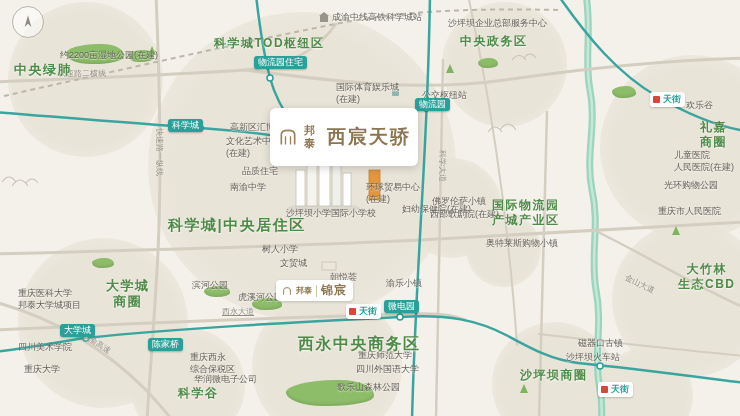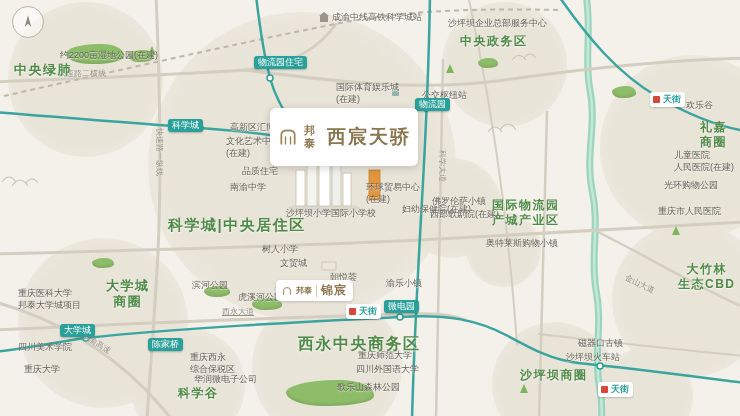--- a/index.html
+++ b/index.html
@@ -199,20 +199,21 @@
       <div class="label-place" style="left: 18px; top: 342px;">四川美术学院</div>
       <div class="label-place" style="left: 24px; top: 364px;">重庆大学</div>
       <div class="label-place" style="left: 190px; top: 352px;">重庆西永
 综合保税区</div>
       <div class="label-place" style="left: 194px; top: 374px;">华润微电子公司</div>
       <div class="label-place" style="left: 192px; top: 280px;">滨河公园</div>
       <div class="label-place" style="left: 238px; top: 292px;">虎溪河公园</div>
     </div>
   <div class="layer z5">
       <div class="label-district" style="left: 14px; top: 62px; font-size: 13px;">中央绿肺</div>
+      <div class="label-district" style="left: 214px; top: 36px; font-size: 12px;">科学城TOD枢纽区</div>
       <div class="label-district" style="left: 460px; top: 34px; font-size: 12px;">中央政务区</div>
       <div class="label-district" style="left: 700px; top: 120px; font-size: 12px;">礼嘉
 商圈</div>
       <div class="label-district" style="left: 492px; top: 198px; font-size: 12px;">国际物流园
 产城产业区</div>
       <div class="label-district" style="left: 678px; top: 262px; font-size: 12px;">大竹林
 生态CBD</div>
       <div class="label-district" style="left: 168px; top: 216px; font-size: 15px;">科学城|中央居住区</div>
       <div class="label-district" style="left: 106px; top: 278px; font-size: 13px;">大学城
 商圈</div>

